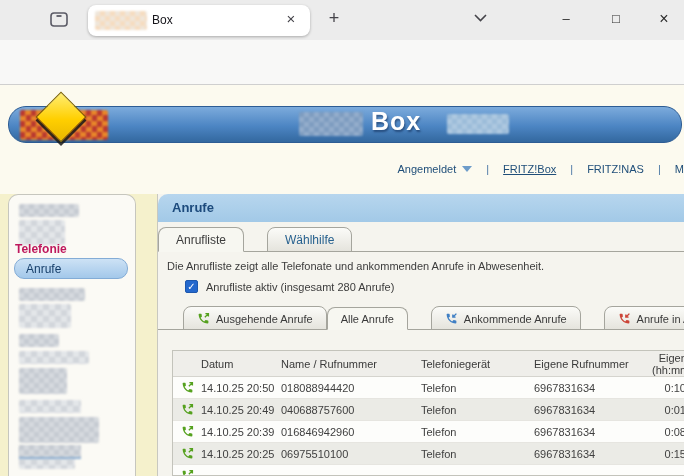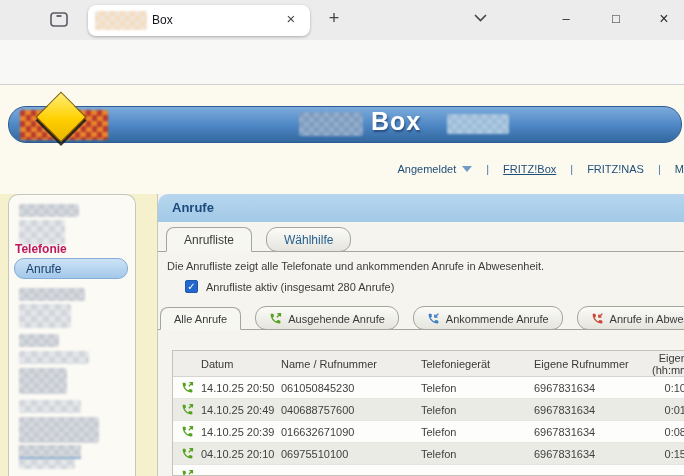--- a/index.html
+++ b/index.html
@@ -55,26 +55,26 @@
 
   
   .sidebar { position:absolute; left:8px; top:108px; width:128px; height:282px; background:#fbfaf5; border:1px solid #c6c6be; border-bottom:none; border-radius:10px 10px 0 0; overflow:hidden; }
   .side-section { position:absolute; left:6px; top:47px; font-size:12px; font-weight:bold; color:#be185d; }
   .side-active { position:absolute; left:5px; top:63px; width:114px; height:21px; border-radius:10px; background:linear-gradient(#cde2f5,#a3c8ea); border:1px solid #83acd6; font-size:12px; color:#173f6a; line-height:20px; padding-left:11px; }
   .side-rx-link { border-bottom:2px solid #8fb0d2; border-radius:0; }
 
   
   .panel { position:absolute; left:157px; top:108px; width:527px; height:282px; background:#f5f4ee; border-left:1px solid #c8c8c0; }
   .p-head { height:28px; background:linear-gradient(#b7d6ee,#a2c9e7); border-radius:10px 0 0 0; line-height:28px; padding-left:14px; font-size:13px; font-weight:bold; color:#1c4a7c; }
-  .tabrow { position:absolute; left:0; width:527px; display:flex; align-items:flex-end; border-bottom:1px solid #a5a59d; padding-left:8px; }
+  .tabrow { position:absolute; left:0; width:527px; display:flex; align-items:flex-end; border-bottom:1px solid #a5a59d; padding-left:0; }
   .tabrow.main-tabs { top:31px; height:27px; }
   .tabrow.filter-tabs { top:109px; height:27px; padding-left:2px; }
   .ptab { margin-bottom:-1px; border:1px solid #a5a59d; border-radius:8px 8px 0 0; padding:5px 17px 4px; font-size:12px; color:#3c3c3c; display:flex; align-items:center; white-space:nowrap; cursor:default; }
   .ptab.active { background:#f7f7f1; border-bottom-color:#f7f7f1; position:relative; z-index:2; }
-  .ptab.idle { background:linear-gradient(#fbfbf8,#e5e4dd); color:#27618f; margin-left:14px;border-radius:11px; }
+  .ptab.idle { background:linear-gradient(#fbfbf8,#e5e4dd); color:#27618f; margin-left:23px; }
   .filter-tabs .ptab { font-size:11px; padding:5px 13px 4px; color:#3a3a3a; }
   .filter-tabs .ptab.idle { color:#3a3a3a; }
   .phone-slot { display:inline-flex; margin-right:6px; }
   .desc { position:absolute; left:9px; top:66px; font-size:11px; color:#3c3c3c; }
   .cbrow { position:absolute; left:27px; top:86px; display:flex; align-items:center; }
   .cb { width:13px; height:13px; background:#2468cd; border:1px solid #1d57ad; border-radius:2px; color:#fff; font-size:10px; line-height:12px; text-align:center; }
   .cb-label { font-size:11px; color:#3c3c3c; margin-left:8px;text-align:right; }
 
   
   .tbl { position:absolute; left:14px; top:156px; width:525px; height:126px; border:1px solid #c3c3bb; background:#fdfdfb; overflow:hidden; }
@@ -219,31 +219,31 @@
       </div>
 
       <div class="desc">Die Anrufliste zeigt alle Telefonate und ankommenden Anrufe in Abwesenheit.</div>
 
       <div class="cbrow">
         <span class="cb">✓</span>
         <span class="cb-label">Anrufliste aktiv (insgesamt 280 Anrufe)</span>
       </div>
 
       <div class="tabrow filter-tabs">
-        <div class="ptab active">
-          <span>Alle Anrufe</span>
-        </div>
         <div class="ptab idle">
           <span class="phone-slot">
               <svg width="13" height="13" viewBox="0 0 24 24">
                 <path fill="#55a11e" d="M6.62 10.79c1.44 2.83 3.76 5.14 6.59 6.59l2.2-2.2c.27-.27.67-.36 1.02-.24 1.12.37 2.33.57 3.57.57.55 0 1 .45 1 1V20c0 .55-.45 1-1 1-9.39 0-17-7.61-17-17 0-.55.45-1 1-1h3.5c.55 0 1 .45 1 1 0 1.25.2 2.45.57 3.57.11.35.03.74-.25 1.02l-2.2 2.2z"></path>
                 <path d="M14.5 9.5 L21 3 M15.5 3 H21 V8.5" fill="none" stroke="#55a11e" stroke-width="2.6"></path>
               </svg>
             </span>
           <span>Ausgehende Anrufe</span>
+        </div>
+        <div class="ptab active">
+          <span>Alle Anrufe</span>
         </div>
         <div class="ptab idle">
           <span class="phone-slot">
               <svg width="13" height="13" viewBox="0 0 24 24">
                 <path fill="#3f7fc4" d="M6.62 10.79c1.44 2.83 3.76 5.14 6.59 6.59l2.2-2.2c.27-.27.67-.36 1.02-.24 1.12.37 2.33.57 3.57.57.55 0 1 .45 1 1V20c0 .55-.45 1-1 1-9.39 0-17-7.61-17-17 0-.55.45-1 1-1h3.5c.55 0 1 .45 1 1 0 1.25.2 2.45.57 3.57.11.35.03.74-.25 1.02l-2.2 2.2z"></path>
                 <path d="M21 3 L14.5 9.5 M14.5 4.5 V9.5 H19.5" fill="none" stroke="#3f7fc4" stroke-width="2.6"></path>
               </svg>
             </span>
           <span>Ankommende Anrufe</span>
         </div>
@@ -272,21 +272,21 @@
         </div>
         <div id="tbody">
             <div class="trow odd">
     <span class="cell icon">
                 <svg width="13" height="13" viewBox="0 0 24 24">
                   <path fill="#55a11e" d="M6.62 10.79c1.44 2.83 3.76 5.14 6.59 6.59l2.2-2.2c.27-.27.67-.36 1.02-.24 1.12.37 2.33.57 3.57.57.55 0 1 .45 1 1V20c0 .55-.45 1-1 1-9.39 0-17-7.61-17-17 0-.55.45-1 1-1h3.5c.55 0 1 .45 1 1 0 1.25.2 2.45.57 3.57.11.35.03.74-.25 1.02l-2.2 2.2z"></path>
                   <path d="M14.5 9.5 L21 3 M15.5 3 H21 V8.5" fill="none" stroke="#55a11e" stroke-width="2.6"></path>
                 </svg>
               </span>
     <span class="cell c-datum">14.10.25 20:50</span>
-    <span class="cell c-name">061050845230</span>
+    <span class="cell c-name">018088944420</span>
     <span class="cell c-geraet">Telefon</span>
     <span class="cell c-eigene">6967831634</span>
     <span class="cell dauer c-dauer">0:10</span>
   </div>
             <div class="trow even">
     <span class="cell icon">
                 <svg width="13" height="13" viewBox="0 0 24 24">
                   <path fill="#55a11e" d="M6.62 10.79c1.44 2.83 3.76 5.14 6.59 6.59l2.2-2.2c.27-.27.67-.36 1.02-.24 1.12.37 2.33.57 3.57.57.55 0 1 .45 1 1V20c0 .55-.45 1-1 1-9.39 0-17-7.61-17-17 0-.55.45-1 1-1h3.5c.55 0 1 .45 1 1 0 1.25.2 2.45.57 3.57.11.35.03.74-.25 1.02l-2.2 2.2z"></path>
                   <path d="M14.5 9.5 L21 3 M15.5 3 H21 V8.5" fill="none" stroke="#55a11e" stroke-width="2.6"></path>
                 </svg>
@@ -298,33 +298,33 @@
     <span class="cell dauer c-dauer">0:01</span>
   </div>
             <div class="trow odd">
     <span class="cell icon">
                 <svg width="13" height="13" viewBox="0 0 24 24">
                   <path fill="#55a11e" d="M6.62 10.79c1.44 2.83 3.76 5.14 6.59 6.59l2.2-2.2c.27-.27.67-.36 1.02-.24 1.12.37 2.33.57 3.57.57.55 0 1 .45 1 1V20c0 .55-.45 1-1 1-9.39 0-17-7.61-17-17 0-.55.45-1 1-1h3.5c.55 0 1 .45 1 1 0 1.25.2 2.45.57 3.57.11.35.03.74-.25 1.02l-2.2 2.2z"></path>
                   <path d="M14.5 9.5 L21 3 M15.5 3 H21 V8.5" fill="none" stroke="#55a11e" stroke-width="2.6"></path>
                 </svg>
               </span>
     <span class="cell c-datum">14.10.25 20:39</span>
-    <span class="cell c-name">016632671090</span>
+    <span class="cell c-name">016846942960</span>
     <span class="cell c-geraet">Telefon</span>
     <span class="cell c-eigene">6967831634</span>
     <span class="cell dauer c-dauer">0:08</span>
   </div>
             <div class="trow even">
     <span class="cell icon">
                 <svg width="13" height="13" viewBox="0 0 24 24">
                   <path fill="#55a11e" d="M6.62 10.79c1.44 2.83 3.76 5.14 6.59 6.59l2.2-2.2c.27-.27.67-.36 1.02-.24 1.12.37 2.33.57 3.57.57.55 0 1 .45 1 1V20c0 .55-.45 1-1 1-9.39 0-17-7.61-17-17 0-.55.45-1 1-1h3.5c.55 0 1 .45 1 1 0 1.25.2 2.45.57 3.57.11.35.03.74-.25 1.02l-2.2 2.2z"></path>
                   <path d="M14.5 9.5 L21 3 M15.5 3 H21 V8.5" fill="none" stroke="#55a11e" stroke-width="2.6"></path>
                 </svg>
               </span>
-    <span class="cell c-datum">04.10.25 20:10</span>
+    <span class="cell c-datum">14.10.25 20:25</span>
     <span class="cell c-name">06975510100</span>
     <span class="cell c-geraet">Telefon</span>
     <span class="cell c-eigene">6967831634</span>
     <span class="cell dauer c-dauer">0:15</span>
   </div>
             <div class="trow odd">
     <span class="cell icon">
                 <svg width="13" height="13" viewBox="0 0 24 24">
                   <path fill="#55a11e" d="M6.62 10.79c1.44 2.83 3.76 5.14 6.59 6.59l2.2-2.2c.27-.27.67-.36 1.02-.24 1.12.37 2.33.57 3.57.57.55 0 1 .45 1 1V20c0 .55-.45 1-1 1-9.39 0-17-7.61-17-17 0-.55.45-1 1-1h3.5c.55 0 1 .45 1 1 0 1.25.2 2.45.57 3.57.11.35.03.74-.25 1.02l-2.2 2.2z"></path>
                   <path d="M14.5 9.5 L21 3 M15.5 3 H21 V8.5" fill="none" stroke="#55a11e" stroke-width="2.6"></path>

